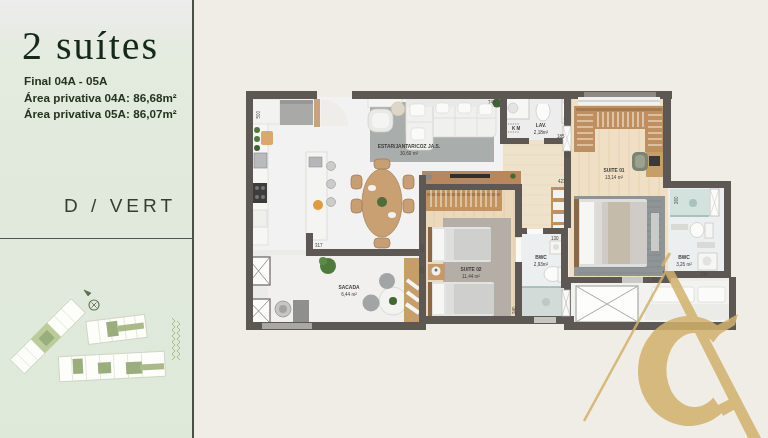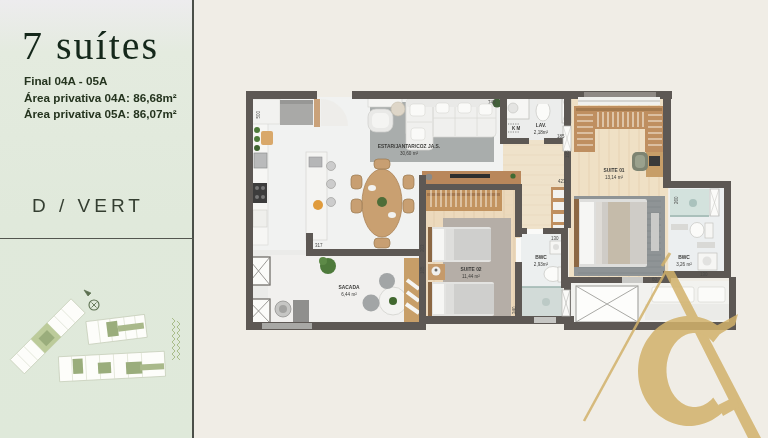--- a/index.html
+++ b/index.html
@@ -4,30 +4,30 @@
 <style>
   html,body{margin:0;padding:0;}
   body{width:768px;height:438px;background:#f0ede6;position:relative;overflow:hidden;
        font-family:"Liberation Sans", sans-serif;}
   #sidebar{position:absolute;left:0;top:0;width:194px;height:438px;
     background:linear-gradient(180deg,#edecee 0%,#e4ebdf 12%,#e0e9db 50%,#dfe9da 100%);
     border-right:2px solid #4b4f49;box-sizing:border-box;}
   #title{position:absolute;left:22px;top:22px;font-family:"Liberation Serif",serif;
     font-size:40px;color:#15281b;letter-spacing:2px;}
   #facts{position:absolute;left:24px;top:73px;font-size:11.7px;color:#25341f;line-height:16.5px;font-weight:bold;}
-  #dvert{position:absolute;left:0;top:195px;width:176px;text-align:center;
+  #dvert{position:absolute;left:0;top:195px;width:176px;text-align:right;
     font-size:19px;color:#343e31;letter-spacing:4px;}
   #divider{position:absolute;left:0;top:238px;width:194px;height:1.4px;background:#53564f;}
 </style>
 </head>
 <body>
 
 <div id="sidebar"></div>
 
-<div id="title">7 suítes</div>
+<div id="title">2 suítes</div>
 
 <div id="facts">Final 04A - 05A<br>Área privativa 04A: 86,68m²<br>Área privativa 05A: 86,07m²</div>
 
 <div id="dvert">D / VERT</div>
 
 <div id="divider"></div>
 
 <svg id="sitekey" style="position:absolute;left:0;top:280px" width="194" height="158" viewBox="0 0 194 158">
 
   <g stroke="#5c7050" fill="none" transform="translate(3,4)">

